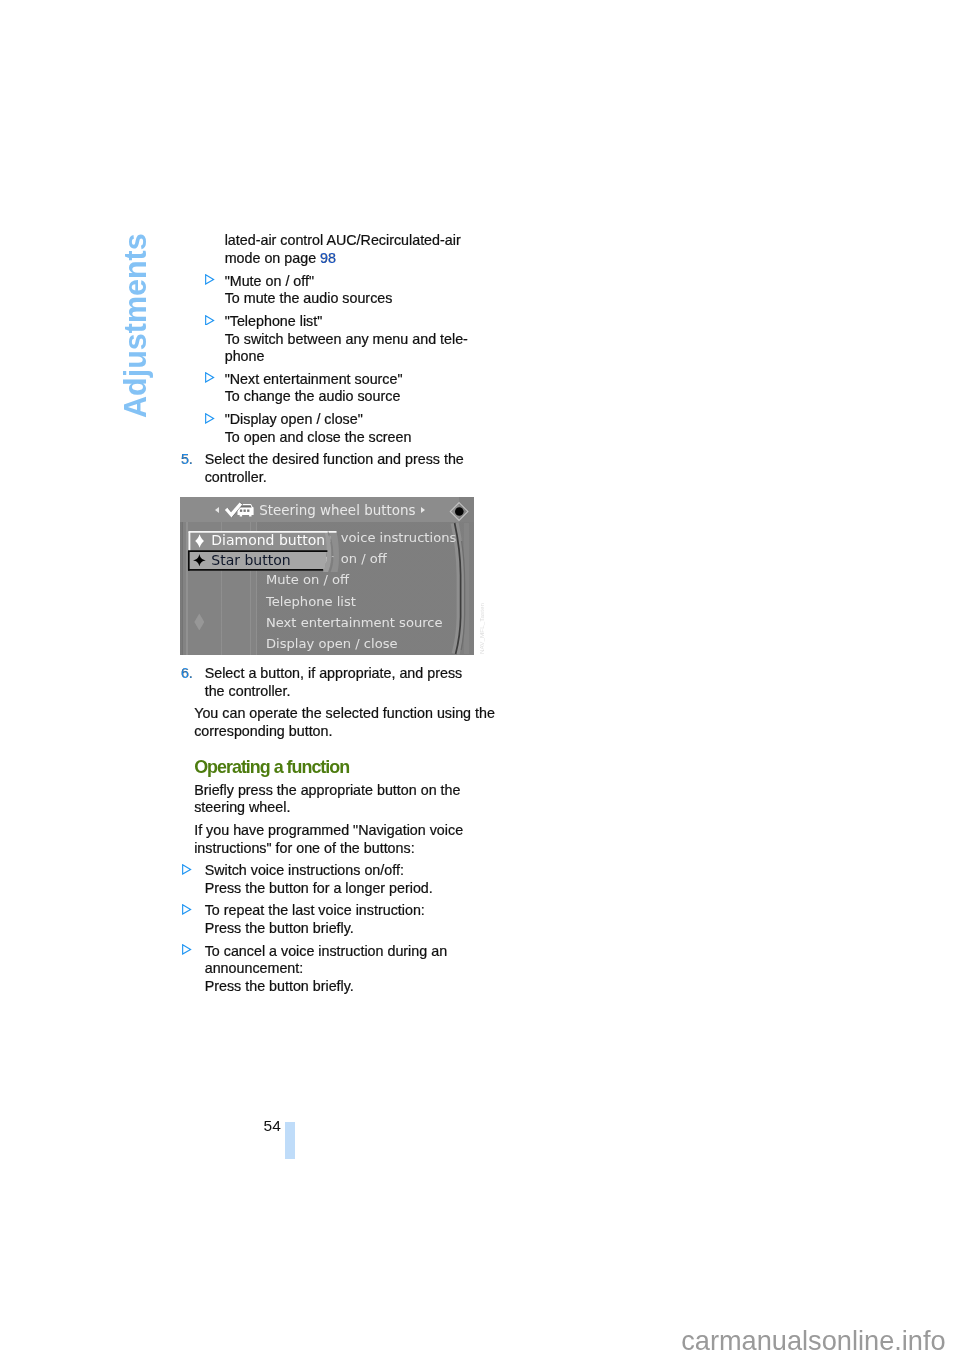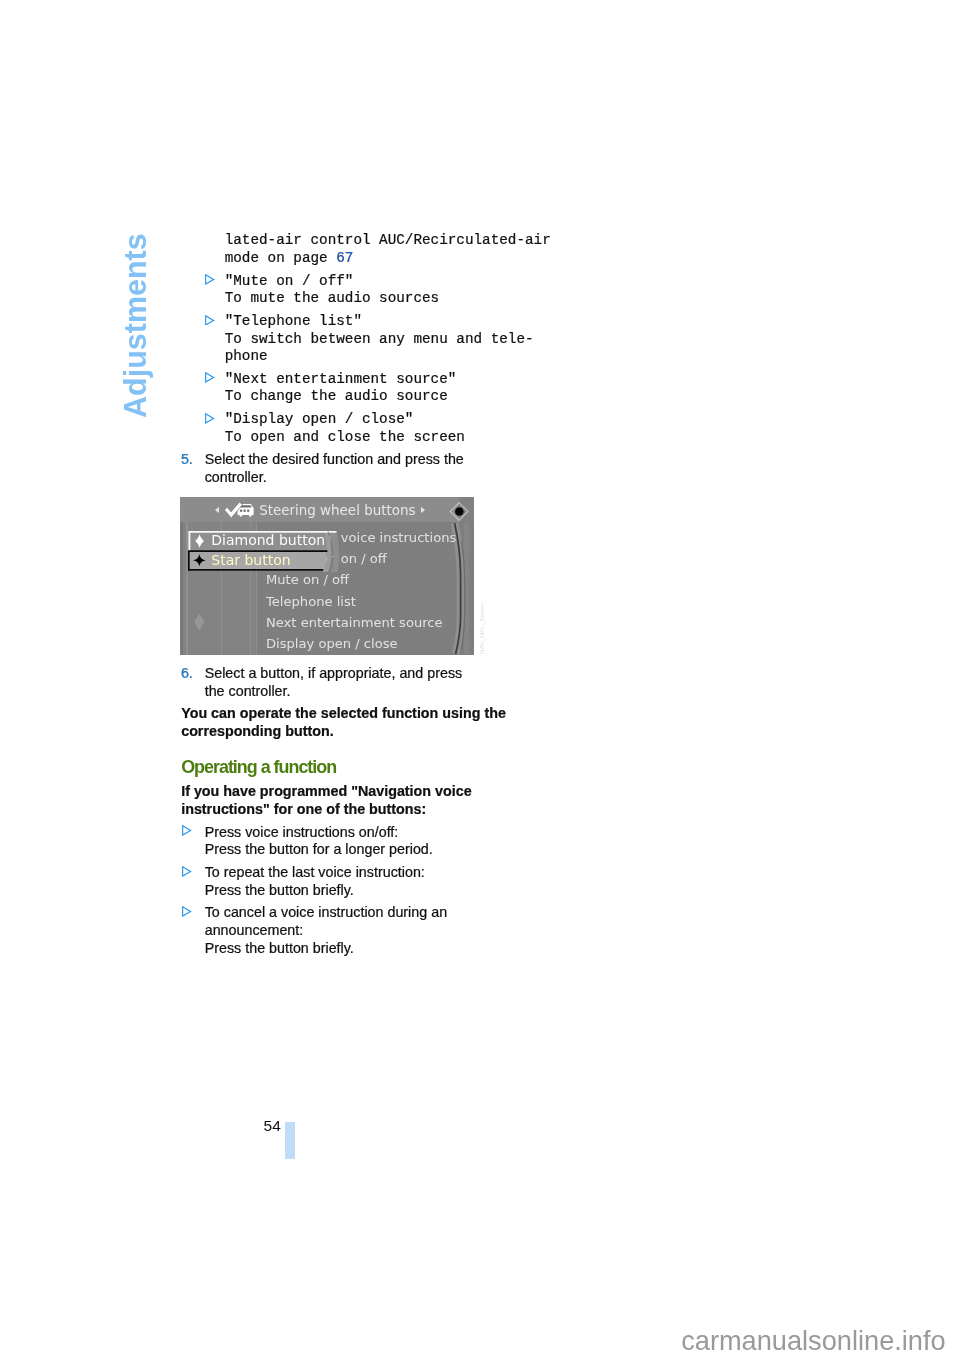--- a/index.html
+++ b/index.html
@@ -20,24 +20,24 @@
   .tri{position:absolute;top:1.7px;width:9.4px;height:10.8px;line-height:0;}
   .tri svg{display:block;width:9.4px;height:10.8px;}
   .num{position:absolute;top:0;color:#1a8cf0;font-size:14.3px;line-height:17.65px;}
   .blue{color:#1558d6;}
   .h2{color:#4d7c0f;font-size:17.9px;font-weight:bold;line-height:21px;letter-spacing:-1.0px;-webkit-text-stroke:0px;}
 
   
   .lv0 .tri{left:1.2px;}
   .lv0 .num{left:-0.3px;}
   .lv0 .body{margin-left:23.5px;}
-  .lv0.plain .body{margin-left:0;font-weight:bold;}
+  .lv0.plain .body{margin-left:13px;}
   
   .lv1 .tri{left:24.2px;}
-  .lv1 .body{margin-left:43.5px;font-family:Liberation Mono, monospace;}
+  .lv1 .body{margin-left:43.5px;}
 
   
   .figure{position:absolute;left:180px;top:497px;width:294px;height:158px;overflow:hidden;background:#818181;
           font-family:"DejaVu Sans",sans-serif;filter:blur(0.78px);}
   .fig-header{position:absolute;left:0;top:0;width:279px;height:25px;background:#8c8c8c;}
   .hdr-larrow{position:absolute;left:34.6px;top:10.4px;width:0;height:0;border-right:4.4px solid #e7e7e7;border-top:3.1px solid transparent;border-bottom:3.1px solid transparent;}
   .hdr-check{position:absolute;left:43.5px;top:5px;width:31.5px;height:17px;line-height:0;}
   .hdr-check svg{display:block;width:31.5px;height:17px;}
   .hdr-title{position:absolute;left:79.2px;top:5.6px;font-size:13.45px;color:#e8e8e8;white-space:nowrap;}
   .hdr-rarrow{position:absolute;left:241.3px;top:9.7px;width:0;height:0;border-left:4.4px solid #e7e7e7;border-top:3.1px solid transparent;border-bottom:3.1px solid transparent;}
@@ -61,21 +61,21 @@
   .fig-menu{position:absolute;left:86px;top:25px;width:205px;}
   .fig-menu .mi{position:absolute;left:0;white-space:nowrap;font-size:13.1px;color:#e2e2e2;line-height:1;}
   .fig-curl{position:absolute;left:0;top:0;width:294px;height:158px;}
   .fig-popup{position:absolute;left:0px;top:22.6px;width:160px;height:53px;}
   .popup-svg{position:absolute;left:0;top:0;width:160px;height:53px;}
   .popup-row{position:absolute;left:8.5px;width:140px;height:19px;}
   .popup-row-sel{top:12px;}
   .popup-row-hl{top:31.8px;}
   .popup-label{position:absolute;left:22.8px;top:1.5px;font-size:14px;white-space:nowrap;line-height:1.05;}
   .popup-row-sel .popup-label{color:#fbfbfb;}
-  .popup-row-hl .popup-label{color:#fef9c3;}
+  .popup-row-hl .popup-label{color:#0f172a;}
   .pic-diamond{position:absolute;left:6.1px;top:2.6px;width:9.2px;height:14px;line-height:0;}
   .pic-diamond svg{display:block;width:9.2px;height:14px;}
   .pic-star{position:absolute;left:3.4px;top:2.4px;width:14.8px;height:12.6px;line-height:0;}
   .pic-star svg{display:block;width:14.8px;height:12.6px;}
   .figcaption{position:absolute;left:479.2px;top:653.8px;transform-origin:0 0;transform:rotate(-90deg);white-space:nowrap;font-size:6.2px;color:#dedede;letter-spacing:0.1px;line-height:1;}
 
   
   .pagenum{position:absolute;left:263.6px;top:1118.3px;font-size:15.5px;color:#111;line-height:1;}
   .pagebar{position:absolute;left:285.1px;top:1121.9px;width:10px;height:37.5px;background:#bfdcf9;}
   .watermark{position:absolute;left:681.2px;top:1327px;font-size:27.2px;color:#9a9a9a;line-height:1;}
@@ -83,21 +83,21 @@
 </head>
 <body>
 
 <div class="page">
   <div class="chapter-tab">
       <span>Adjustments</span>
     </div>
 
   <div class="col" id="col1" style="top:232.3px">
       <div class="blk lv1">
-        <div class="body"><span>lated-air control AUC/Recirculated-air</span><br><span>mode on page </span><span class="blue">67</span><span></span></div>
+        <div class="body"><span>lated-air control AUC/Recirculated-air</span><br><span>mode on page </span><span class="blue">98</span><span></span></div>
       </div>
       <div class="blk lv1">
         <span class="tri">
           <svg viewBox="0 0 9.4 10.8" xmlns="http://www.w3.org/2000/svg">
             <path d="M0.65 0.75 L8.6 5.4 L0.65 10.05 Z" fill="none" stroke="#2196f3" stroke-width="1.15" stroke-linejoin="miter"></path>
           </svg>
         </span>
         <div class="body"><span>"Mute on / off"</span><br><span>To mute the audio sources</span></div>
       </div>
       <div class="blk lv1">
@@ -133,30 +133,33 @@
       <div class="blk lv0">
         <span class="num">6.</span>
         <div class="body"><span>Select a button, if appropriate, and press</span><br><span>the controller.</span></div>
       </div>
       <div class="blk lv0 plain">
         <div class="body"><span>You can operate the selected function using the</span><br><span>corresponding button.</span></div>
       </div>
       <div class="blk lv0 heading-blk plain">
         <div class="body h2"><span>Operating a function</span></div>
       </div>
+      <div class="blk lv0 after-heading plain">
+        <div class="body"><span>Briefly press the appropriate button on the</span><br><span>steering wheel.</span></div>
+      </div>
       <div class="blk lv0 plain">
         <div class="body"><span>If you have programmed "Navigation voice</span><br><span>instructions" for one of the buttons:</span></div>
       </div>
       <div class="blk lv0">
         <span class="tri">
           <svg viewBox="0 0 9.4 10.8" xmlns="http://www.w3.org/2000/svg">
             <path d="M0.65 0.75 L8.6 5.4 L0.65 10.05 Z" fill="none" stroke="#2196f3" stroke-width="1.15" stroke-linejoin="miter"></path>
           </svg>
         </span>
-        <div class="body"><span>Press voice instructions on/off:</span><br><span>Press the button for a longer period.</span></div>
+        <div class="body"><span>Switch voice instructions on/off:</span><br><span>Press the button for a longer period.</span></div>
       </div>
       <div class="blk lv0">
         <span class="tri">
           <svg viewBox="0 0 9.4 10.8" xmlns="http://www.w3.org/2000/svg">
             <path d="M0.65 0.75 L8.6 5.4 L0.65 10.05 Z" fill="none" stroke="#2196f3" stroke-width="1.15" stroke-linejoin="miter"></path>
           </svg>
         </span>
         <div class="body"><span>To repeat the last voice instruction:</span><br><span>Press the button briefly.</span></div>
       </div>
       <div class="blk lv0">

